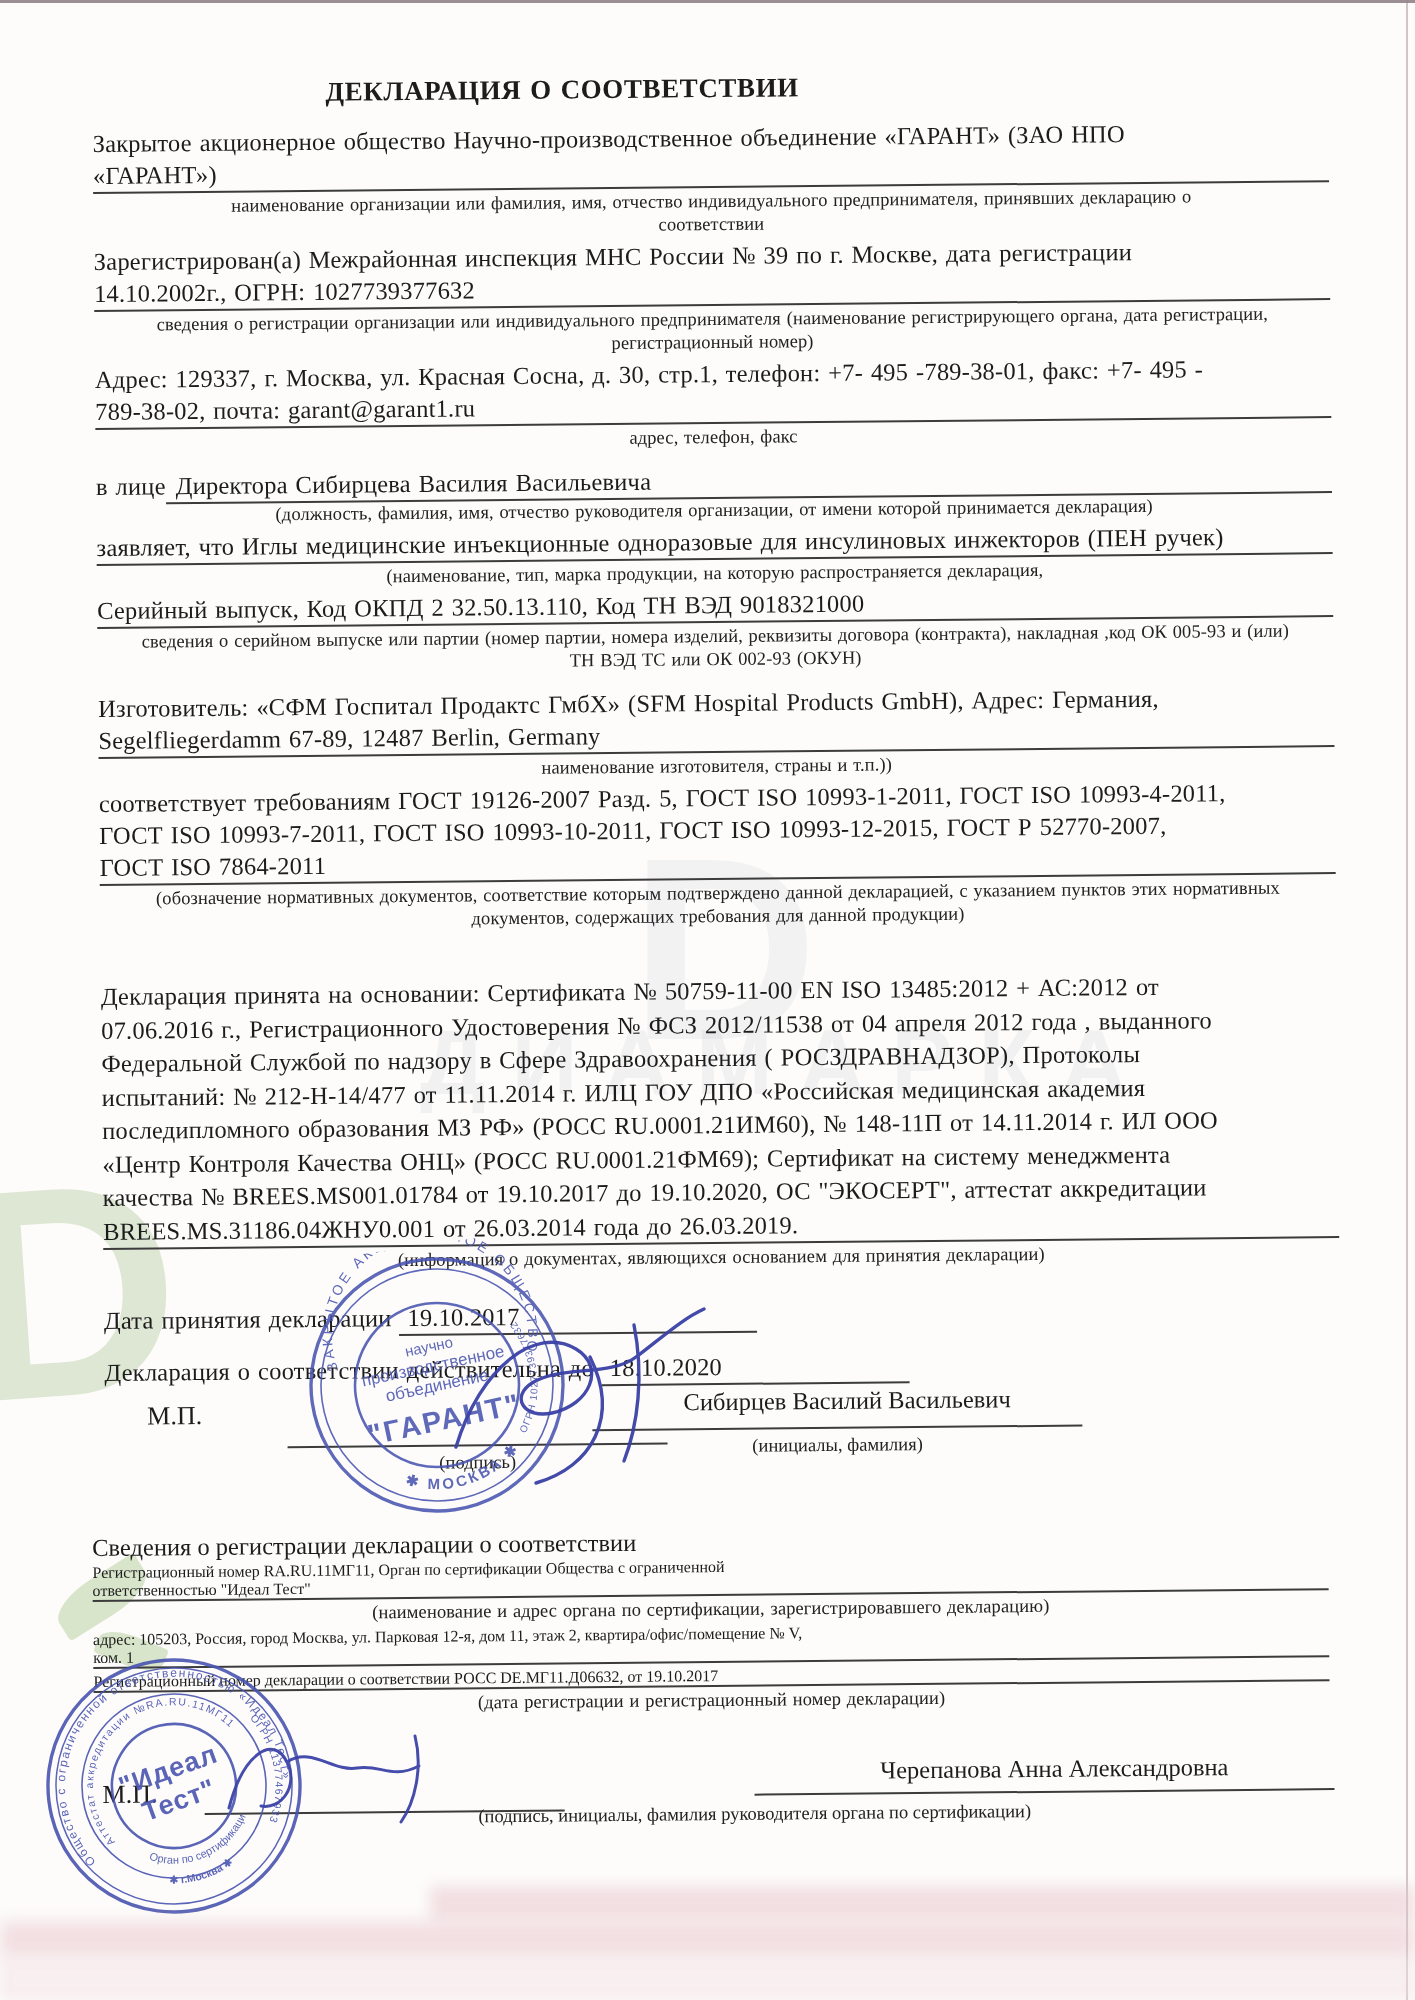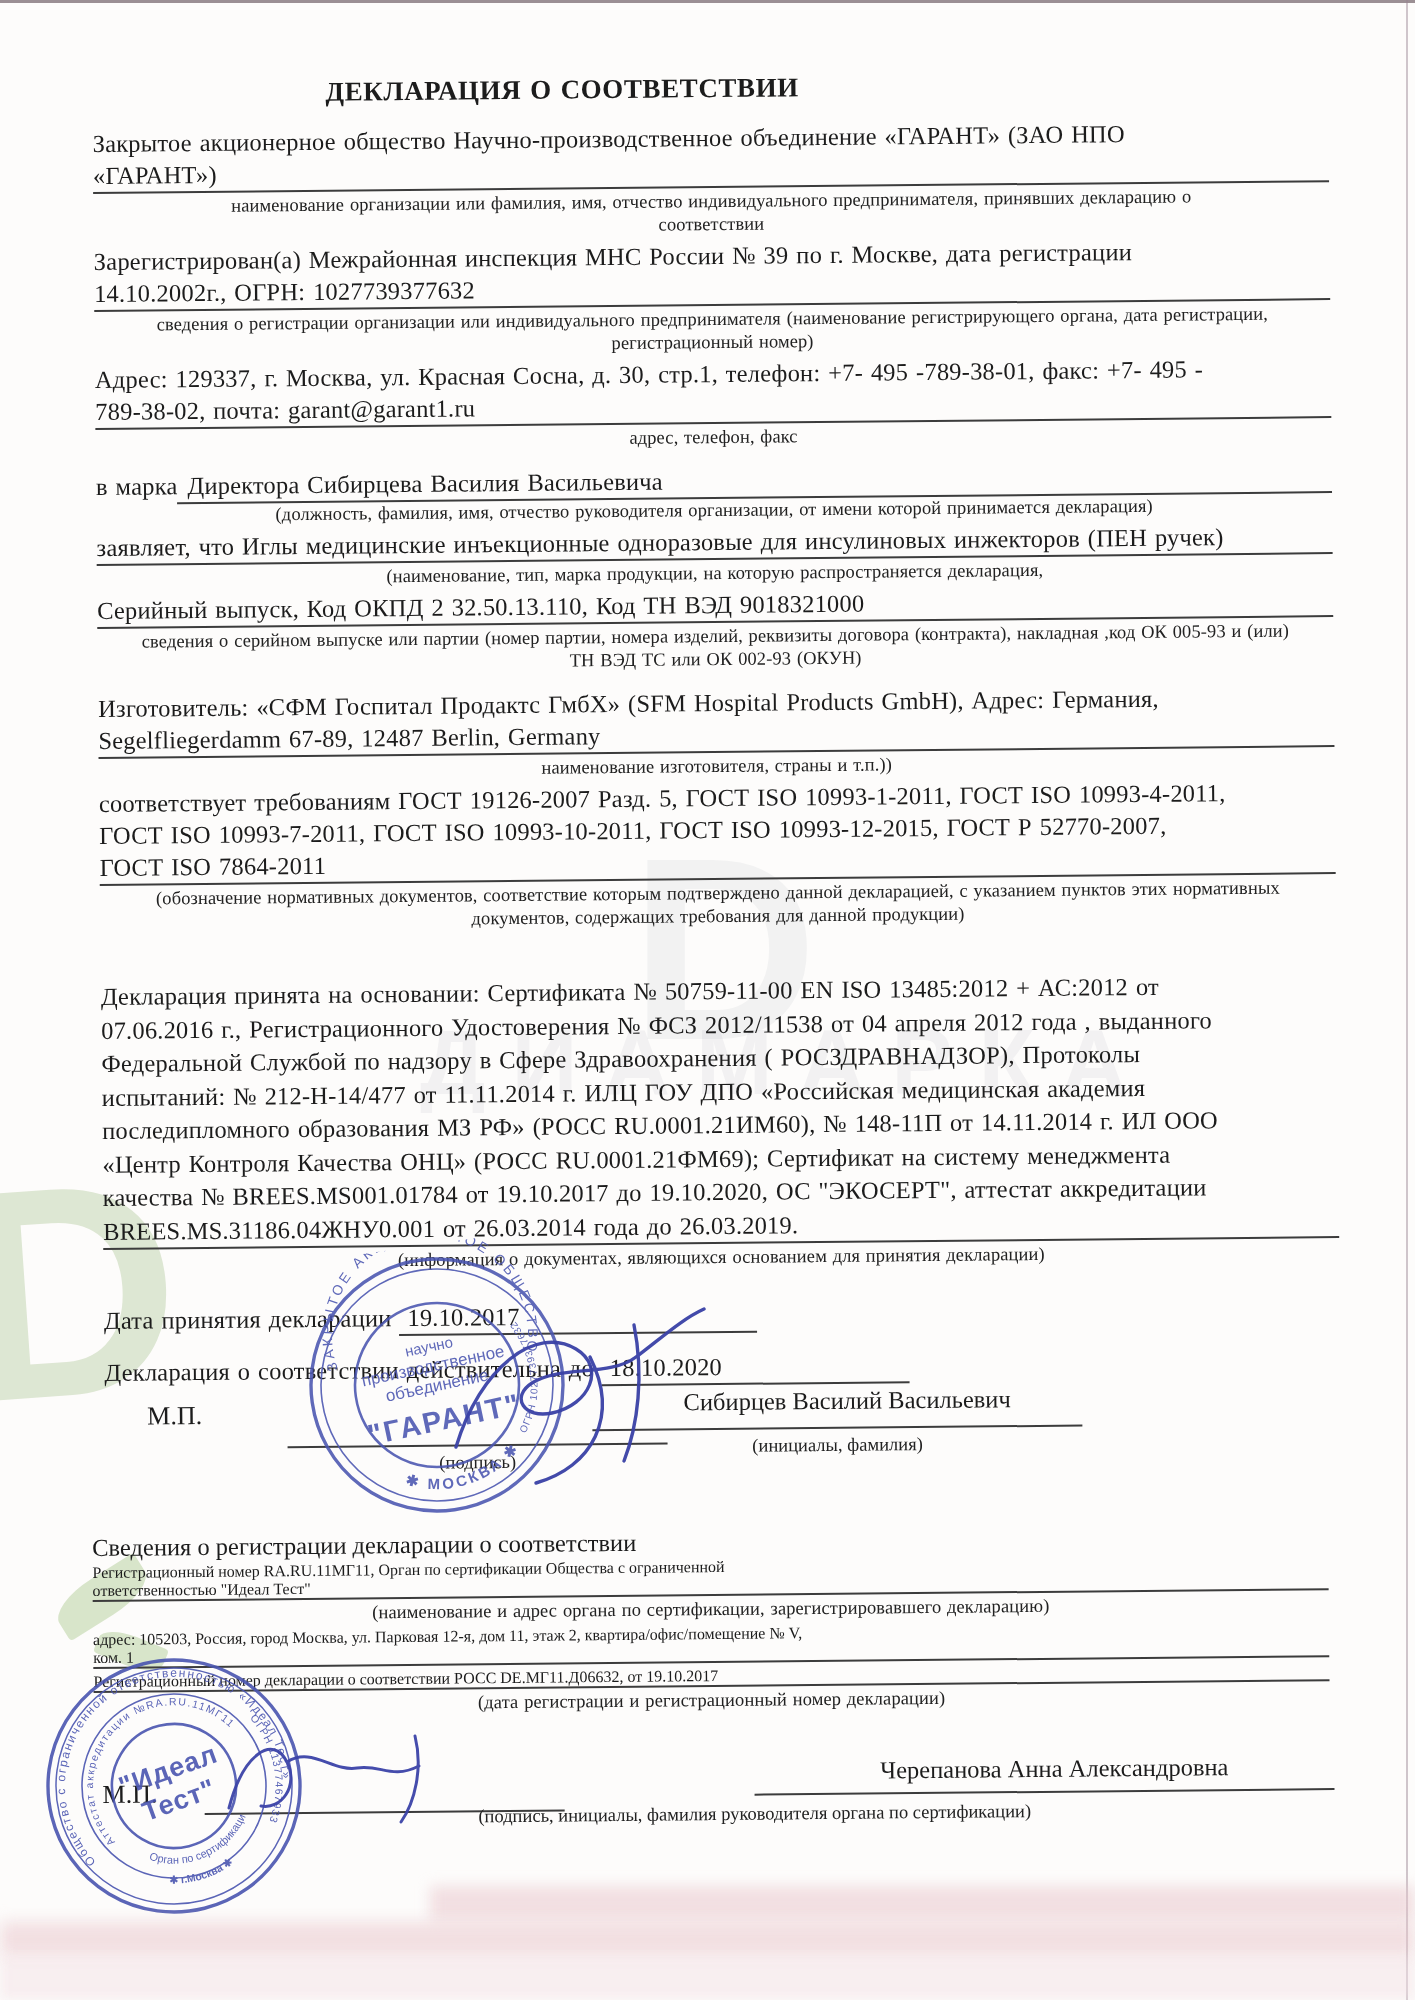--- a/index.html
+++ b/index.html
@@ -75,21 +75,21 @@
     <div class="cap" style="max-width:1150px">сведения о регистрации организации или индивидуального предпринимателя (наименование регистрирующего органа, дата регистрации, регистрационный номер)</div>
 
     <div class="value">
       <div class="line">Адрес: 129337, г. Москва, ул. Красная Сосна, д. 30, стр.1, телефон: +7- 495 -789-38-01, факс: +7- 495 -</div>
       <div class="line">789-38-02, почта: garant@garant1.ru</div>
     </div>
     <div class="cap">адрес, телефон, факс</div>
 
     <div class="sp12"></div>
     <div class="row-flex">
-      <span class="line">в марка</span>
+      <span class="line">в лице</span>
       <span class="uflex">Директора Сибирцева Василия Васильевича</span>
     </div>
     <div class="cap">(должность, фамилия, имя, отчество руководителя организации, от имени которой принимается декларация)</div>
 
     <div class="value">
       <div class="line">заявляет, что Иглы медицинские инъекционные одноразовые для инсулиновых инжекторов (ПЕН ручек)</div>
     </div>
     <div class="cap">(наименование, тип, марка продукции, на которую распространяется декларация,</div>
 
     <div class="value">

